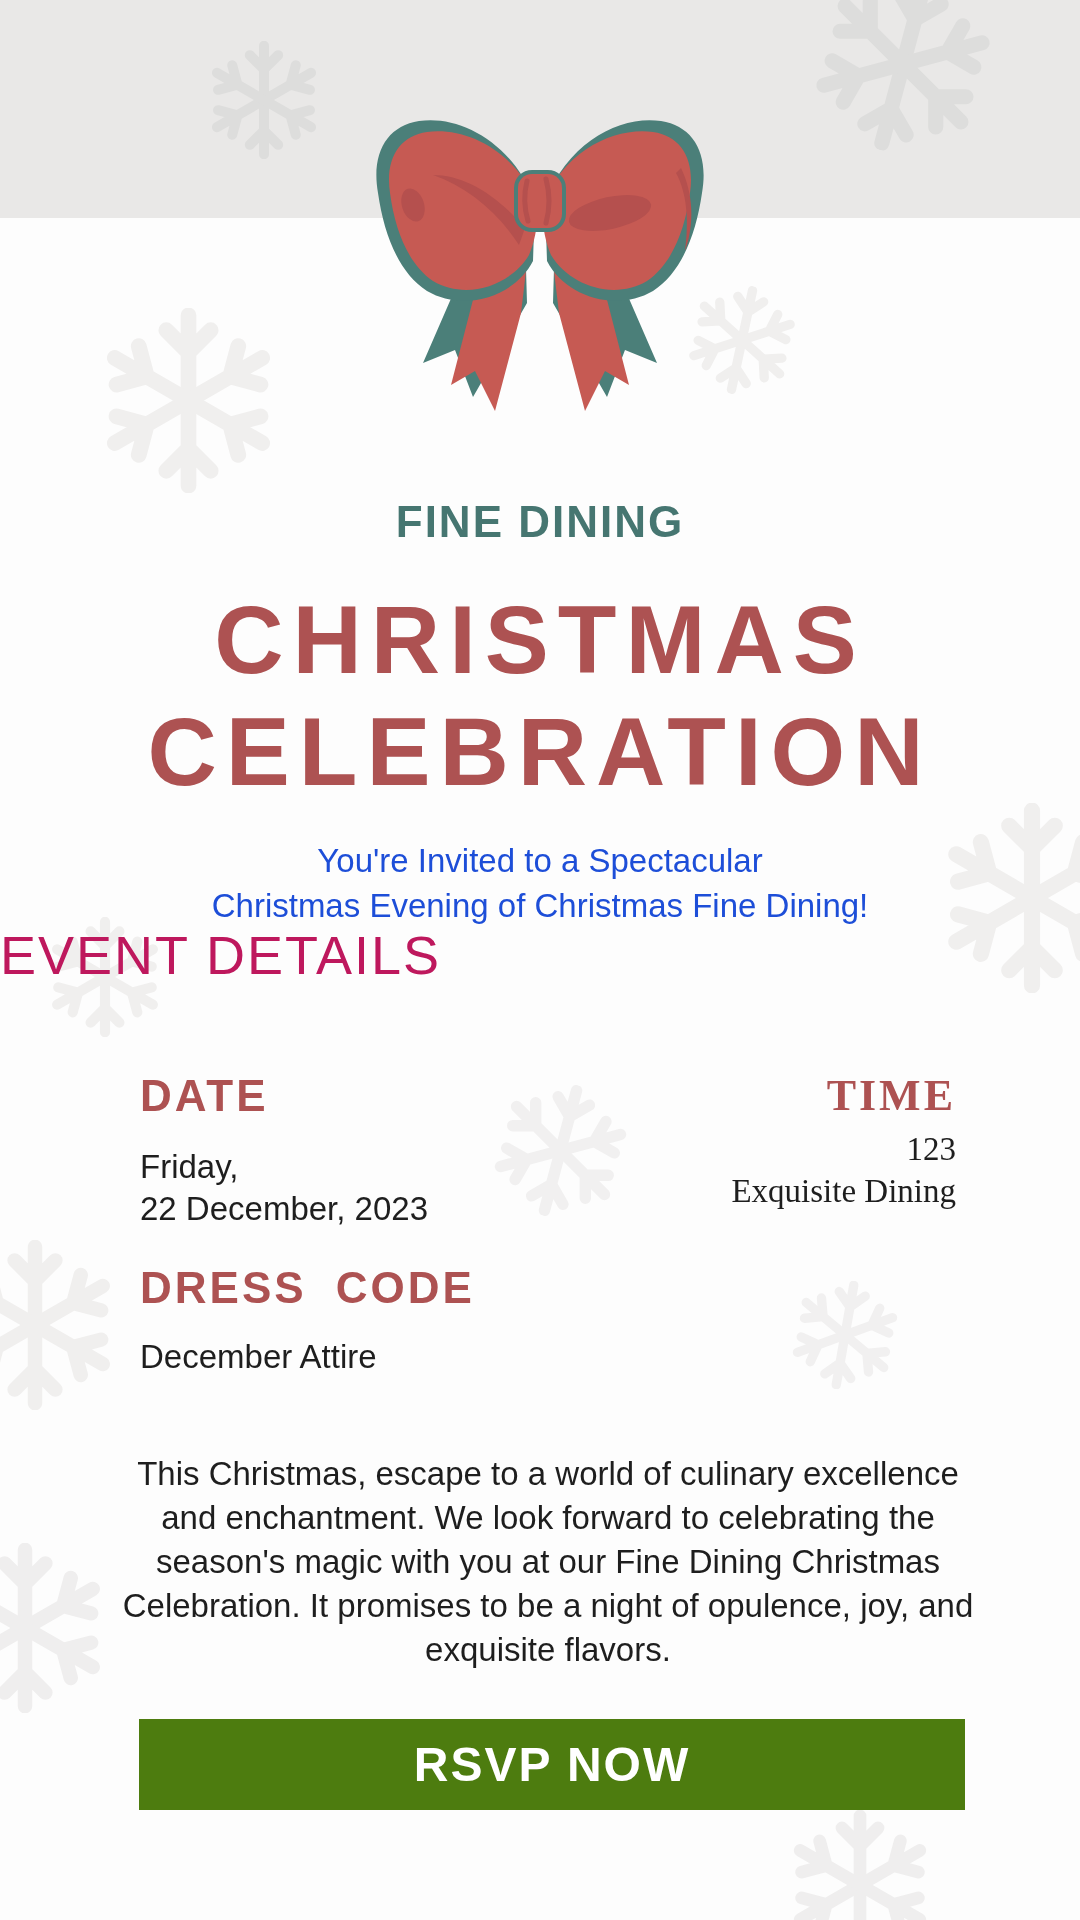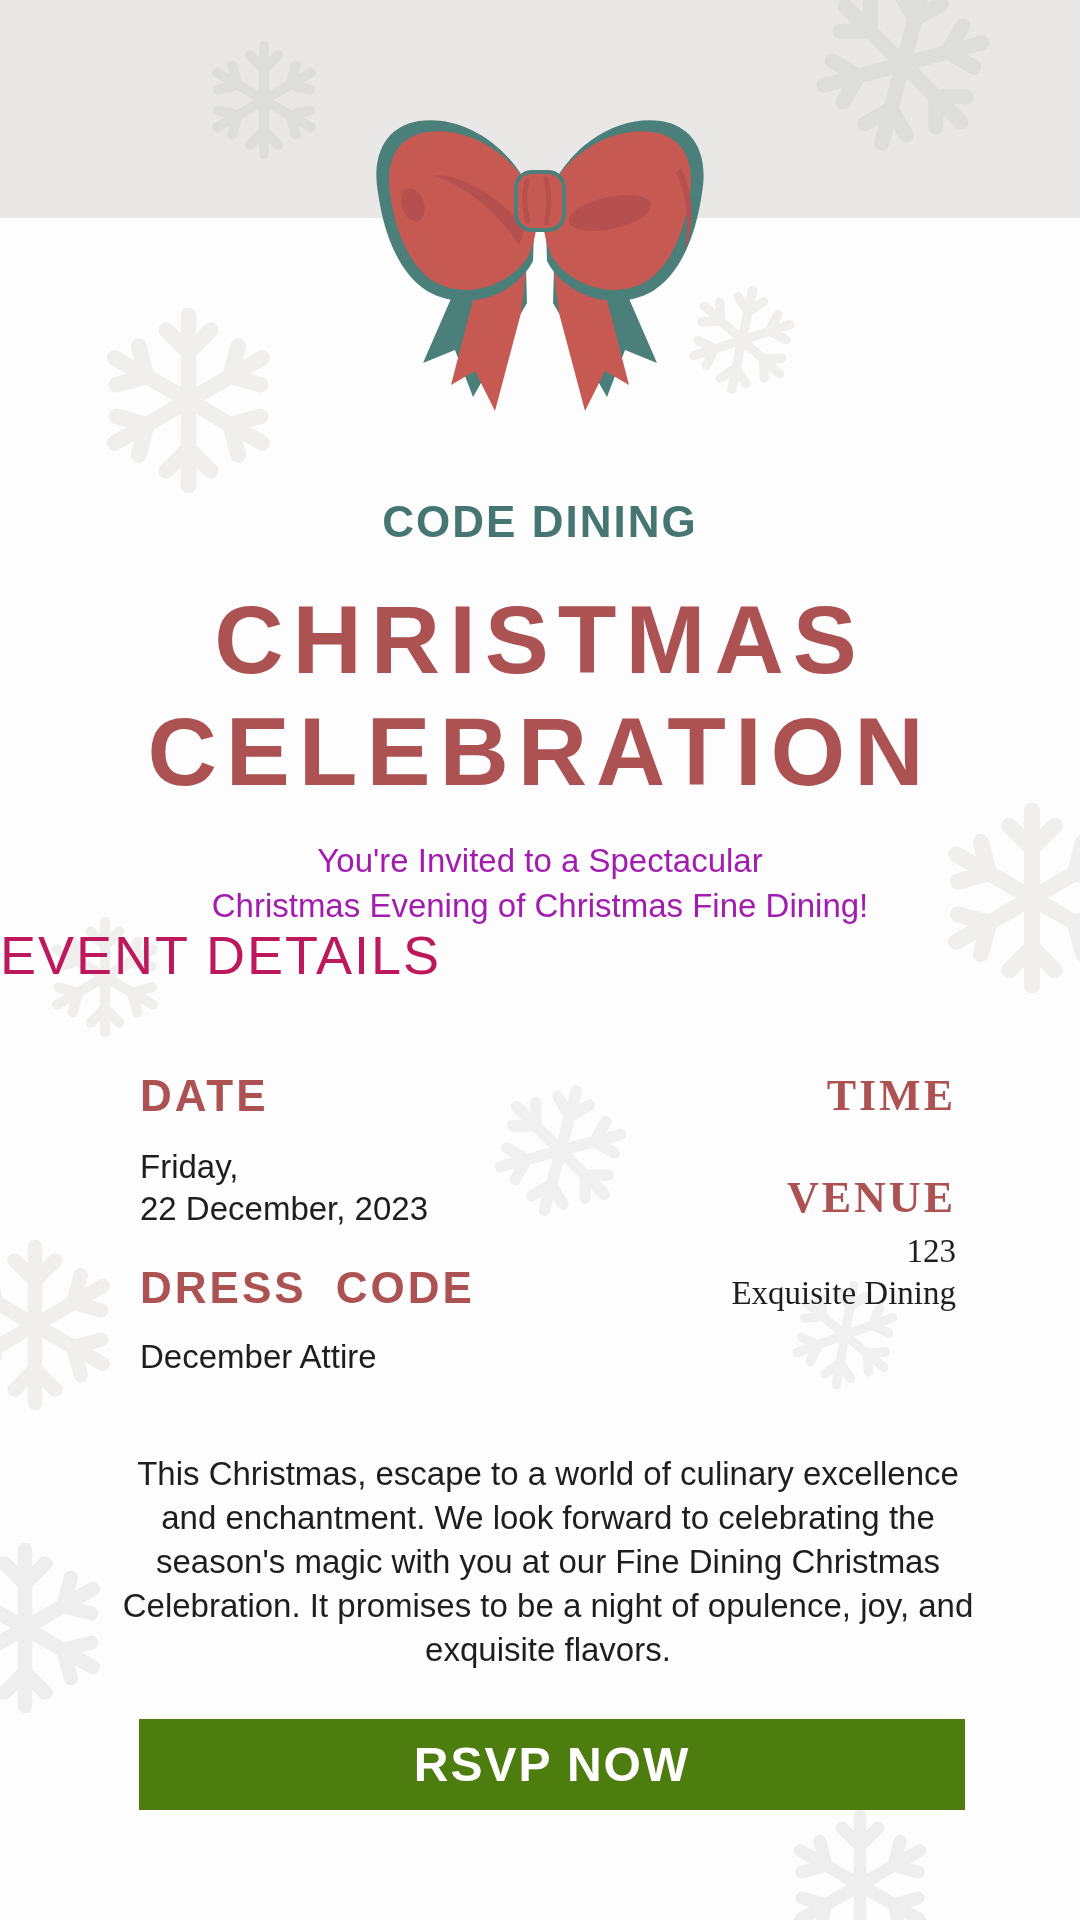--- a/index.html
+++ b/index.html
@@ -16,21 +16,21 @@
   .kicker{
     position:absolute;top:497px;left:0;width:100%;text-align:center;
     font-size:44px;font-weight:bold;letter-spacing:2px;color:#467671;
   }
   .headline{
     position:absolute;top:584px;left:0;width:100%;text-align:center;
     font-size:96px;line-height:112px;font-weight:bold;letter-spacing:9px;color:#ad5252;
   }
   .subtitle{
     position:absolute;top:838px;left:0;width:100%;text-align:center;
-    font-size:33px;line-height:45px;color:#a21caf;
+    font-size:33px;line-height:45px;color:#1d4ed8;
   }
   .section-title{
     position:absolute;top:924px;left:0;width:100%;text-align:left;
     font-size:54px;font-weight:normal;letter-spacing:2px;color:#be185d;
   }
   .details{
     position:absolute;top:1074px;left:0;width:1080px;
     padding:0 124px 0 140px;box-sizing:border-box;
     display:flex;justify-content:space-between;
   }
@@ -131,21 +131,21 @@
     <ellipse cx="235" cy="100" rx="42" ry="16" fill="#b5504e" transform="rotate(-12 235 100)"></ellipse>
     <path d="M306,55 C318,80 320,110 310,138 C314,108 312,80 301,60 Z" fill="#b5504e"></path>
 
     <rect x="139" y="57" width="52" height="62" rx="18" fill="#4b7f79"></rect>
     <rect x="143" y="61" width="44" height="54" rx="14" fill="#c65a53"></rect>
     <path d="M152,68 Q147,88 153,108" fill="none" stroke="#b5504e" stroke-width="5" stroke-linecap="round"></path>
     <path d="M171,66 Q177,88 171,110" fill="none" stroke="#b5504e" stroke-width="5" stroke-linecap="round"></path>
   </svg>
 
   <div class="textlayer">
-    <div class="kicker">CODE DINING</div>
+    <div class="kicker">FINE DINING</div>
 
     <div class="headline">
       <div>CHRISTMAS</div>
       <div>CELEBRATION</div>
     </div>
 
     <div class="subtitle">
       <div>You're Invited to a Spectacular</div>
       <div>Christmas Evening of Christmas Fine Dining!</div>
     </div>
@@ -157,21 +157,20 @@
         <div class="label">DATE</div>
         <div class="value mt-date-val">
           <div>Friday,</div>
           <div>22 December, 2023</div>
         </div>
         <div class="label wide mt-dress">DRESS CODE</div>
         <div class="value mt-dress-val">December Attire</div>
       </div>
       <div class="col-right">
         <div class="label">TIME</div>
-        <div class="label mt-venue">VENUE</div>
         <div class="value mt-venue-val">
           <div>123</div>
           <div>Exquisite Dining</div>
         </div>
       </div>
     </div>
 
     <div class="para">This Christmas, escape to a world of culinary excellence and enchantment. We look forward to celebrating the season's magic with you at our Fine Dining Christmas Celebration. It promises to be a night of opulence, joy, and exquisite flavors.</div>
 
     <button class="cta">RSVP NOW</button>

